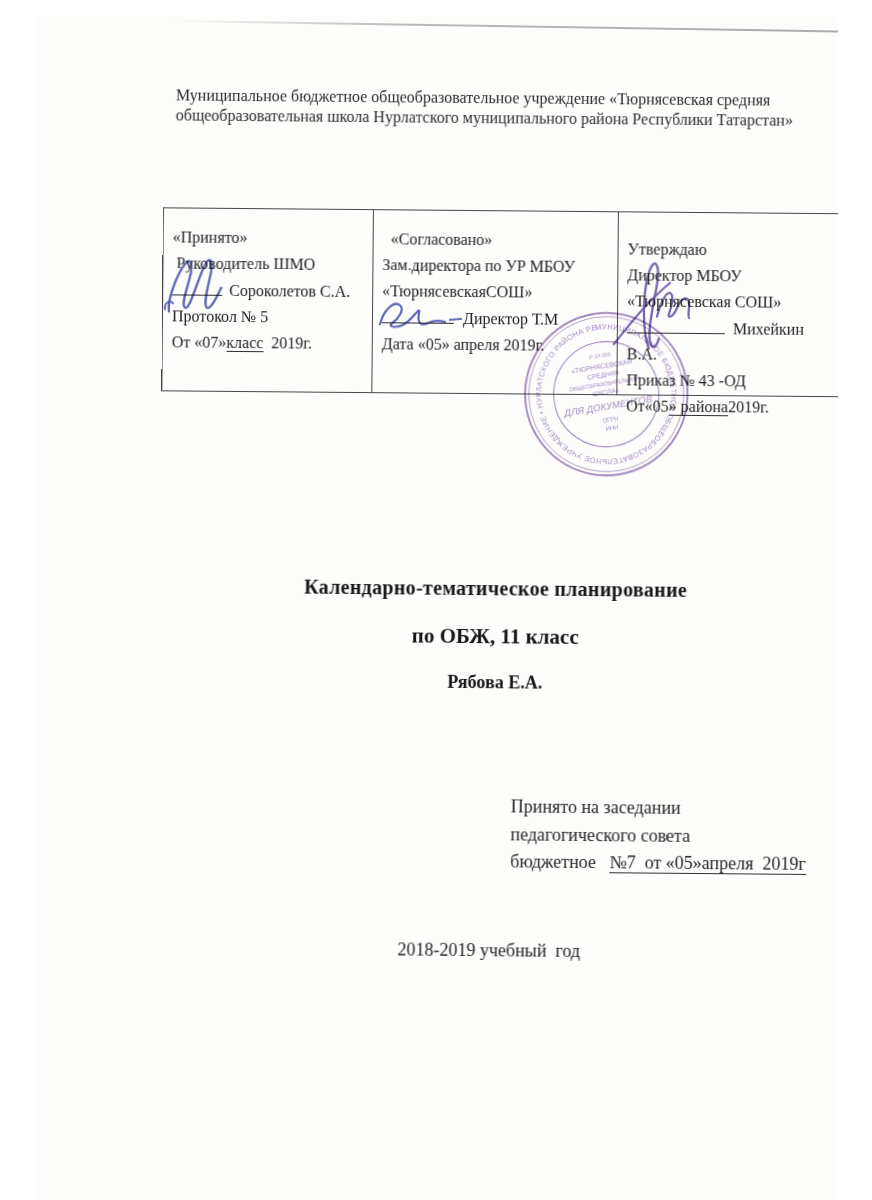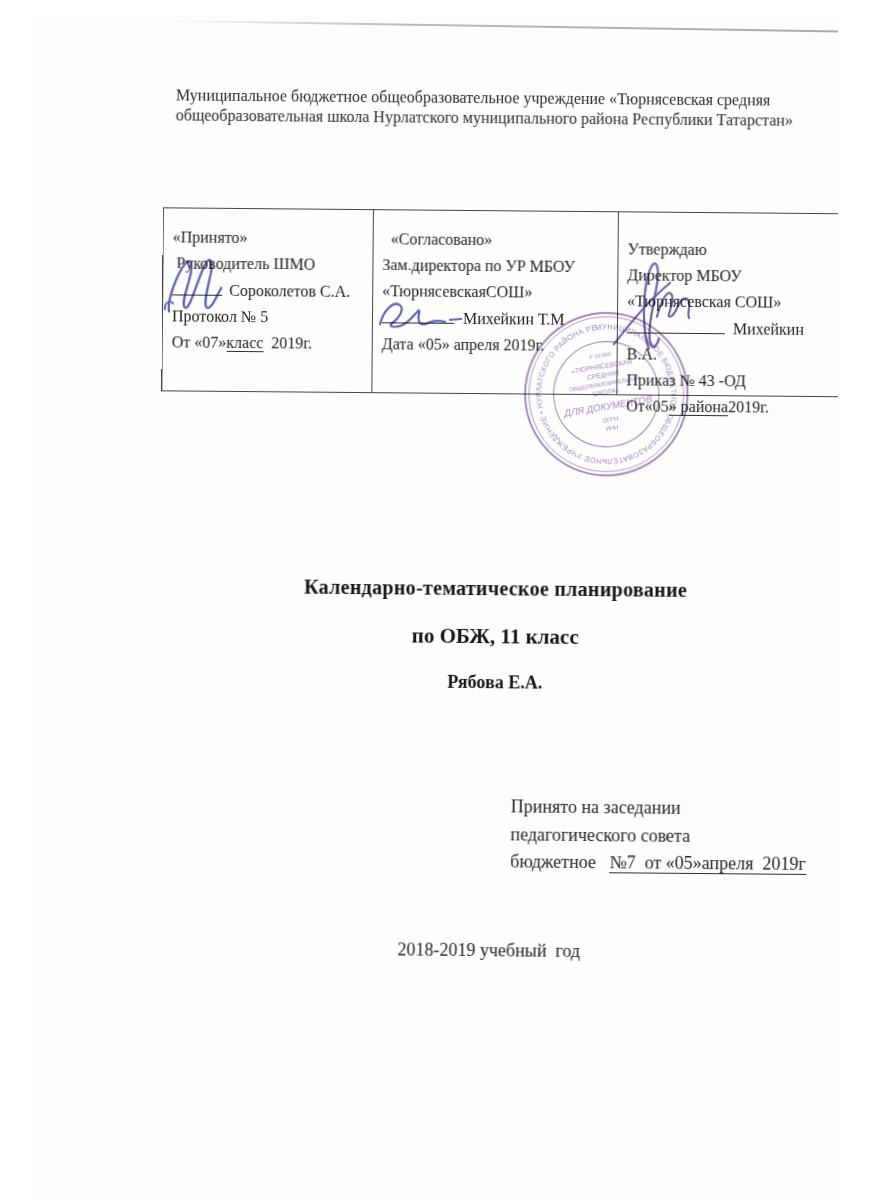--- a/index.html
+++ b/index.html
@@ -76,21 +76,21 @@
         <div class="cell-title">«Принято»</div>
         <div class="role">Руководитель ШМО</div>
         <div><span class="uline w50"></span><span>Сороколетов С.А.</span></div>
         <div>Протокол № 5</div>
         <div class="pre"><span>От «07»</span><span class="useg">класс</span><span>  2019г.</span></div>
       </div>
       <div class="cell cell-2">
         <div class="cell-title">«Согласовано»</div>
         <div>Зам.директора по УР МБОУ</div>
         <div>«ТюрнясевскаяСОШ»</div>
-        <div><span class="uline w72"></span><span>Михейкин Т.М</span></div>
+        <div><span class="uline w72"></span><span>Директор Т.М</span></div>
         <div>Дата «05» апреля 2019г.</div>
       </div>
       <div class="cell cell-3">
         <div class="cell-title">Утверждаю</div>
         <div>Директор МБОУ</div>
         <div>«Тюрнясевская СОШ»</div>
         <div><span class="uline w98"></span><span>Михейкин В.А.</span></div>
         <div>Приказ № 43 -ОД</div>
         <div class="pre"><span>От«05</span><span class="useg">» района</span><span>2019г.</span></div>
       </div>

